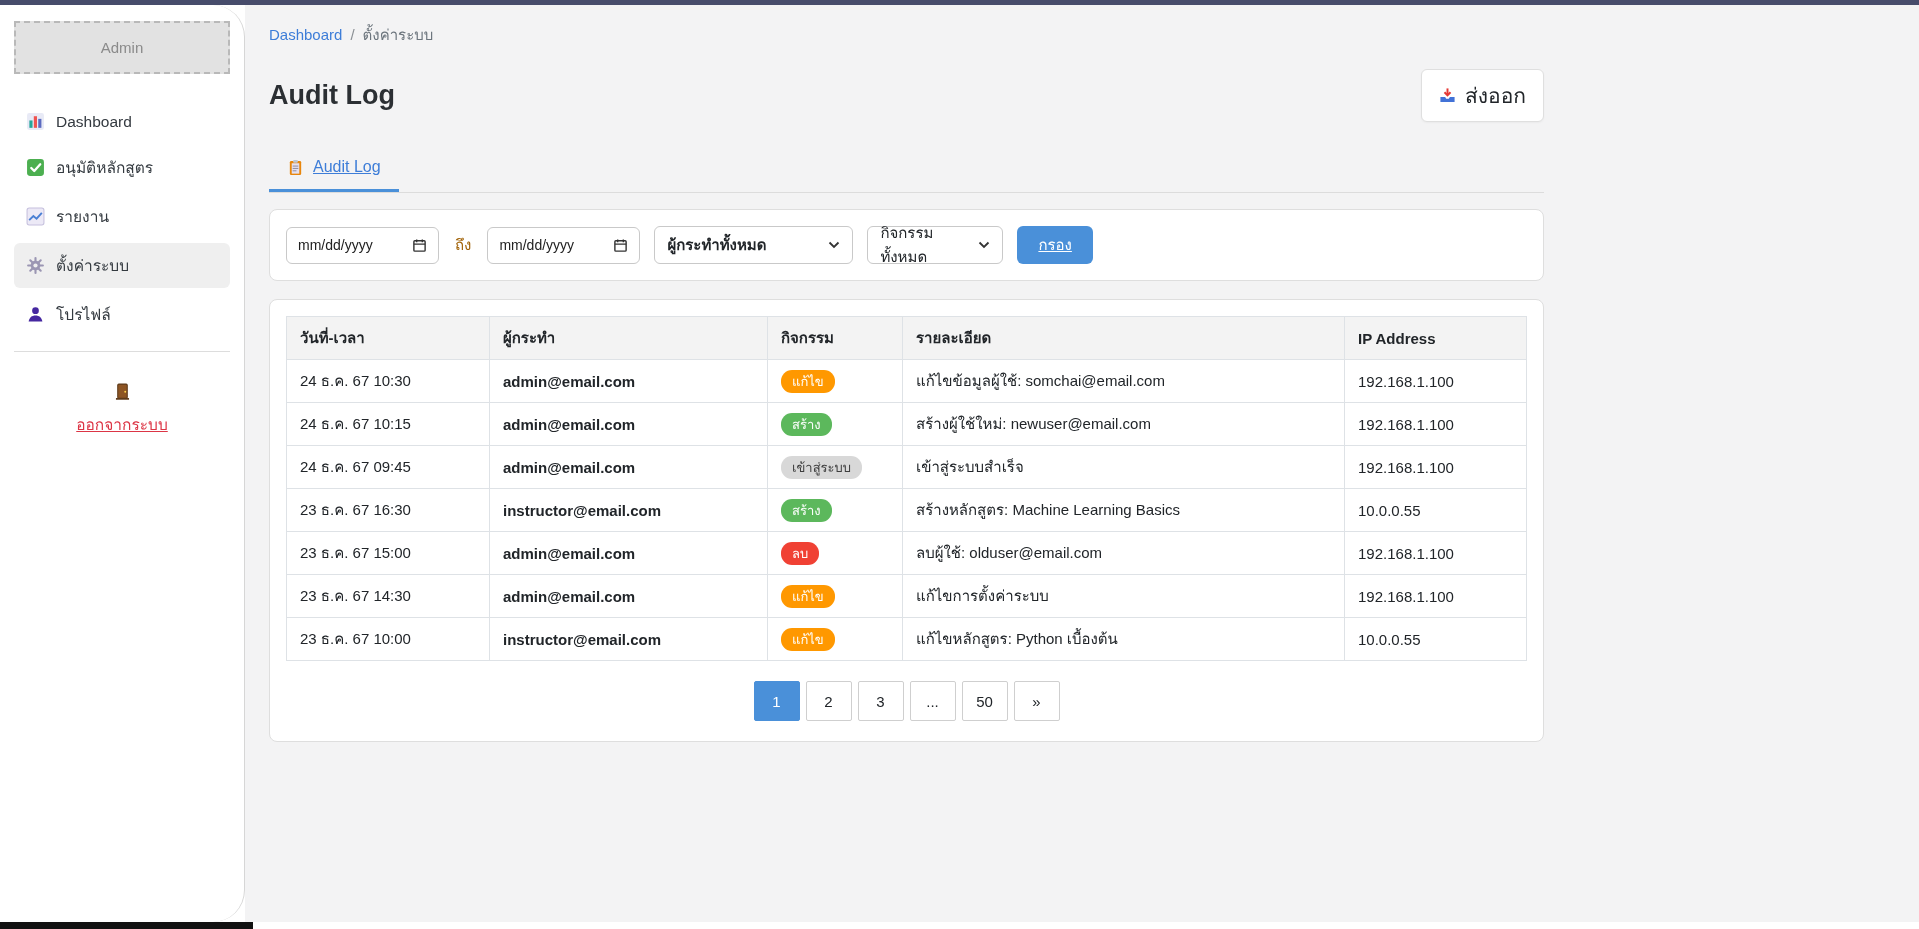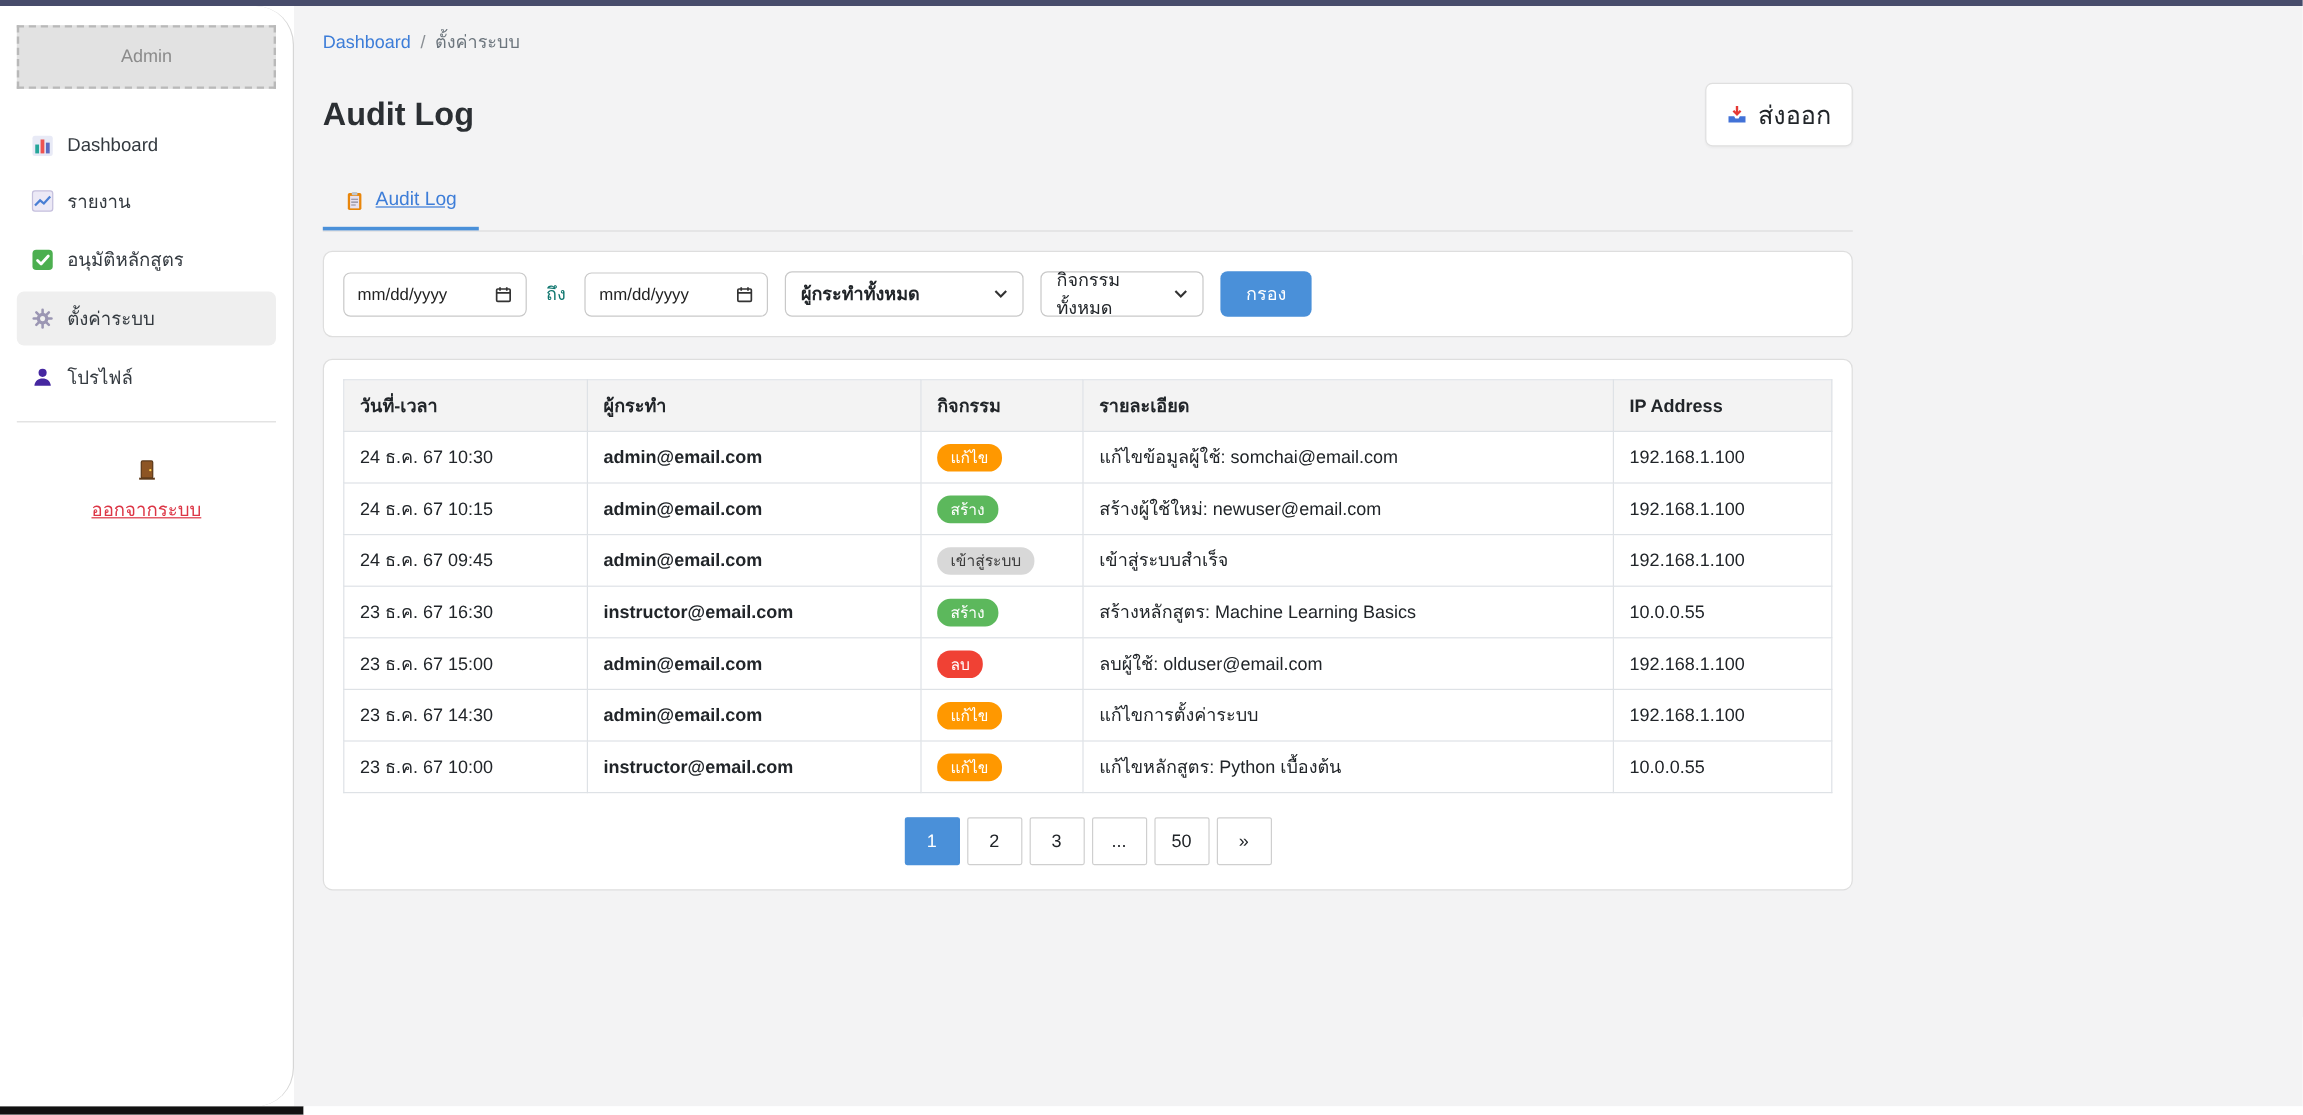--- a/index.html
+++ b/index.html
@@ -33,26 +33,26 @@
   .tab { display:inline-flex; align-items:center; gap:9px; padding:8px 18px 13px; border-bottom:3px solid transparent; cursor:pointer; font-size:16px; }
   .tab.active { border-bottom-color:#4a90d9; }
   .tab .tab-label { color:#3d7dd8; text-decoration:underline; }
   .tab svg { width:17px; height:17px; }
 
   
   .card { background:#fff; border:1px solid #dedede; border-radius:8px; }
   .filter-card { padding:16px; display:flex; align-items:center; gap:14px; margin-bottom:18px; }
   .date-field { width:153px; height:37px; border:1px solid #c9c9c9; border-radius:6px; display:flex; align-items:center; justify-content:space-between; padding:0 11px; font-size:14px; color:#222; background:#fff; cursor:text; }
   .date-field svg { width:15px; height:15px; }
-  .to-label { font-size:15px; color:#0f766e; margin:0 2px; }
+  .to-label { font-size:15px; color:#a16207; margin:0 2px; }
   .select-field { height:38px; border:1px solid #c9c9c9; border-radius:6px; display:flex; align-items:center; justify-content:space-between; padding:0 12px; font-size:15px; background:#fff; cursor:pointer; gap:12px; }
   .select-actor { width:199px;font-weight:bold; }
   .select-activity { width:136px; }
   .select-field svg { width:12px; height:8px; }
-  .filter-btn { height:38px; padding:0 21px; background:#4a90d9; border:none; border-radius:6px; color:#fff; font-size:15px; cursor:pointer; font-family:"Liberation Sans", sans-serif; }
+  .filter-btn { height:38px; padding:0 21px; background:#4a90d9; border:none; border-radius:6px; color:#fff; font-size:15px; cursor:pointer; font-family:"Liberation Sans", sans-serif;text-decoration:underline; }
 
   
   .table-card { padding:16px 16px 20px; }
   table { width:100%; border-collapse:collapse; font-size:15px; }
   th, td { border:1px solid #dee2e6; padding:9px 13px; text-align:left; vertical-align:middle; }
   th { background:#f3f3f3; font-weight:700; color:#212529; height:38px; }
   td { background:#fff; height:40px; color:#212529; }
   col.c-date { width:203px; } col.c-actor { width:278px; } col.c-act { width:135px; } col.c-det { width:442px; } col.c-ip { width:182px; }
   td.actor { font-weight:700; }
   .badge { display:inline-block; padding:5px 11px; border-radius:11px; font-size:13px; line-height:1; color:#fff; }
@@ -91,35 +91,35 @@
             <rect x="11.6" y="6.5" width="3" height="8.5" fill="#5c6bc0"></rect>
           </svg>
       </span>
       <span>Dashboard</span>
     </div>
 
 
     <div class="side-item">
       <span class="s-icon">
         <svg viewBox="0 0 18 18">
+            <rect x="1" y="1" width="16" height="16" rx="3" fill="#4caf50"></rect>
+            <path d="M5 9.5l2.8 2.8L13.5 6" stroke="#fff" stroke-width="2.2" fill="none" stroke-linecap="round" stroke-linejoin="round"></path>
+          </svg>
+      </span>
+      <span>อนุมัติหลักสูตร</span>
+    </div>
+
+    <div class="side-item">
+      <span class="s-icon">
+        <svg viewBox="0 0 18 18">
             <rect x="1" y="1" width="16" height="16" rx="2" fill="#ece9f6" stroke="#c5c0dd"></rect>
             <path d="M3 12.5l4-4 3 2.5 5-5.5" stroke="#4a7fd4" stroke-width="1.8" fill="none"></path>
           </svg>
       </span>
       <span>รายงาน</span>
-    </div>
-
-    <div class="side-item">
-      <span class="s-icon">
-        <svg viewBox="0 0 18 18">
-            <rect x="1" y="1" width="16" height="16" rx="3" fill="#4caf50"></rect>
-            <path d="M5 9.5l2.8 2.8L13.5 6" stroke="#fff" stroke-width="2.2" fill="none" stroke-linecap="round" stroke-linejoin="round"></path>
-          </svg>
-      </span>
-      <span>อนุมัติหลักสูตร</span>
     </div>
 
     <div class="side-item active">
       <span class="s-icon">
         <svg viewBox="0 0 18 18" fill="#9b96b3">
             <rect x="8" y="1" width="2" height="16" rx="1"></rect>
             <rect x="1" y="8" width="16" height="2" rx="1"></rect>
             <rect x="8" y="1" width="2" height="16" rx="1" transform="rotate(45 9 9)"></rect>
             <rect x="8" y="1" width="2" height="16" rx="1" transform="rotate(-45 9 9)"></rect>
             <circle cx="9" cy="9" r="4.6"></circle>

